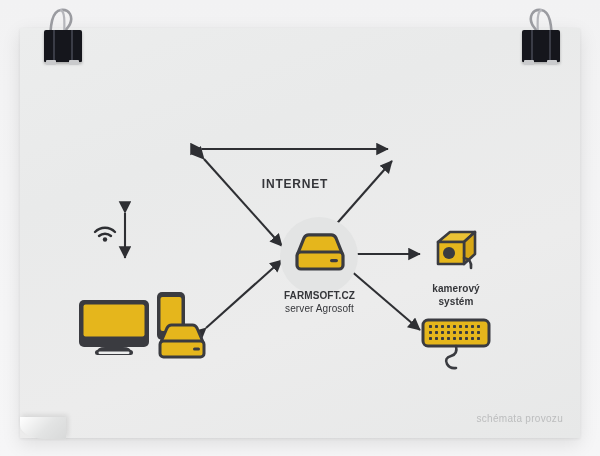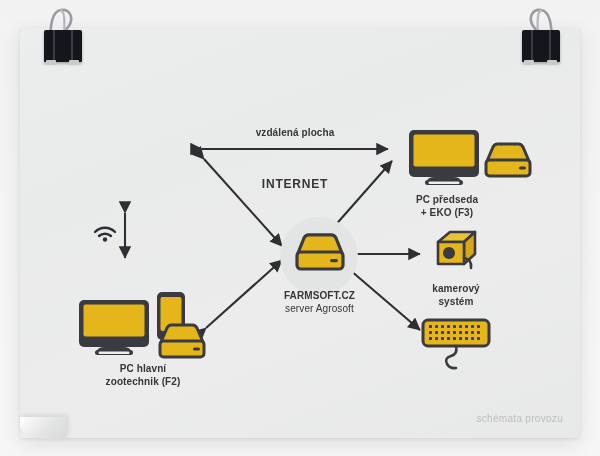--- a/index.html
+++ b/index.html
@@ -138,43 +138,22 @@
           <rect x="82" y="16" width="28" height="48" rx="5" fill="#3A3B40"></rect>
           <rect x="85.5" y="21" width="21" height="34" rx="2" fill="#E5B61C"></rect>
           <circle cx="96" cy="59.5" r="2.6" fill="#E5B61C"></circle>
         </g>
         <g>
           <path d="M86,66 L92,52 q1.5,-3 4.5,-3 h21 q3,0 4.5,3 L128,66 z" fill="#E5B61C" stroke="#3A3B40" stroke-width="3" stroke-linejoin="round"></path>
           <rect x="85" y="65" width="44" height="16" rx="3.5" fill="#E5B61C" stroke="#3A3B40" stroke-width="3"></rect>
           <rect x="118" y="71.5" width="7" height="3" rx="1.5" fill="#3A3B40"></rect>
         </g>
       </svg>
-      <div class="lbl" style="left:-12px;top:86px;width:160px;">PC hlavní
-zootechnik (F2)</div>
-    </div>
-
-    <div class="node" style="left:385px;top:85px;">
-      <svg width="130" height="75">
-        <g>
-          <rect x="4" y="17" width="70" height="47" rx="5" fill="#3A3B40"></rect>
-          <rect x="8.5" y="21.5" width="61" height="32" rx="2" fill="#E5B61C"></rect>
-          <rect x="30" y="55" width="18" height="9" fill="#3A3B40"></rect>
-          <path d="M22,69 q0,-5 8,-5 h18 q8,0 8,5 z" fill="#3A3B40"></path>
-          <rect x="20" y="67" width="38" height="5" rx="2.5" fill="#3A3B40"></rect>
-          <rect x="23.5" y="68.5" width="31" height="2.5" rx="1.2" fill="#ECEDED"></rect>
-        </g>
-        <g>
-          <path d="M82,48 L88,34 q1.5,-3 4.5,-3 h21 q3,0 4.5,3 L124,48 z" fill="#E5B61C" stroke="#3A3B40" stroke-width="3" stroke-linejoin="round"></path>
-          <rect x="81" y="47" width="44" height="16" rx="3.5" fill="#E5B61C" stroke="#3A3B40" stroke-width="3"></rect>
-          <rect x="114" y="53.5" width="7" height="3" rx="1.5" fill="#3A3B40"></rect>
-        </g>
-      </svg>
-      <div class="lbl" style="left:-18px;top:80px;width:120px;">PC předseda
-+ EKO (F3)</div>
-    </div>
+    </div>
+
 
     <div class="node" style="left:408px;top:200px;">
       <svg width="58" height="48">
         <g>
 
           <path d="M10,14 L22,4 L47,4 L36,14 z" fill="#EAC235" stroke="#3A3B40" stroke-width="2.6" stroke-linejoin="round"></path>
 
           <path d="M36,14 L47,4 L47,26 L36,36 z" fill="#D8A716" stroke="#3A3B40" stroke-width="2.6" stroke-linejoin="round"></path>
 
           <rect x="10" y="14" width="26" height="22" fill="#E5B61C" stroke="#3A3B40" stroke-width="2.6" stroke-linejoin="round"></rect>
@@ -233,21 +212,20 @@
               <rect x="51" y="21" width="3" height="3" rx="0.7"></rect>
             <rect x="57" y="21" width="3" height="3" rx="0.7"></rect>
           </g>
 
           <path d="M36,30 q2,8 -5,10 q-7,2 -4,8 q3,5 9,4" fill="none" stroke="#3A3B40" stroke-width="2.6" stroke-linecap="round"></path>
         </g>
       </svg>
       <div class="lbl" style="left:0;top:58px;width:82px;"></div>
     </div>
 
-    <div class="lbl" style="left:200px;top:98px;width:150px;">vzdálená plocha</div>
 
     <div class="lbl internet" style="left:210px;top:150px;width:130px;">INTERNET</div>
 
     <div class="caption" style="top:385px;">schémata provozu</div>
 
   </div>
 
   <div class="clip" style="left:30px;top:4px;">
     <svg class="handle" viewBox="0 0 64 46">
       <path d="M20,44 C20,20 22,7 31,6 C40,5 43,13 40,20 C37,27 27,31 27,44" fill="none" stroke="#9a9ba0" stroke-width="2.6" stroke-linecap="round"></path>

